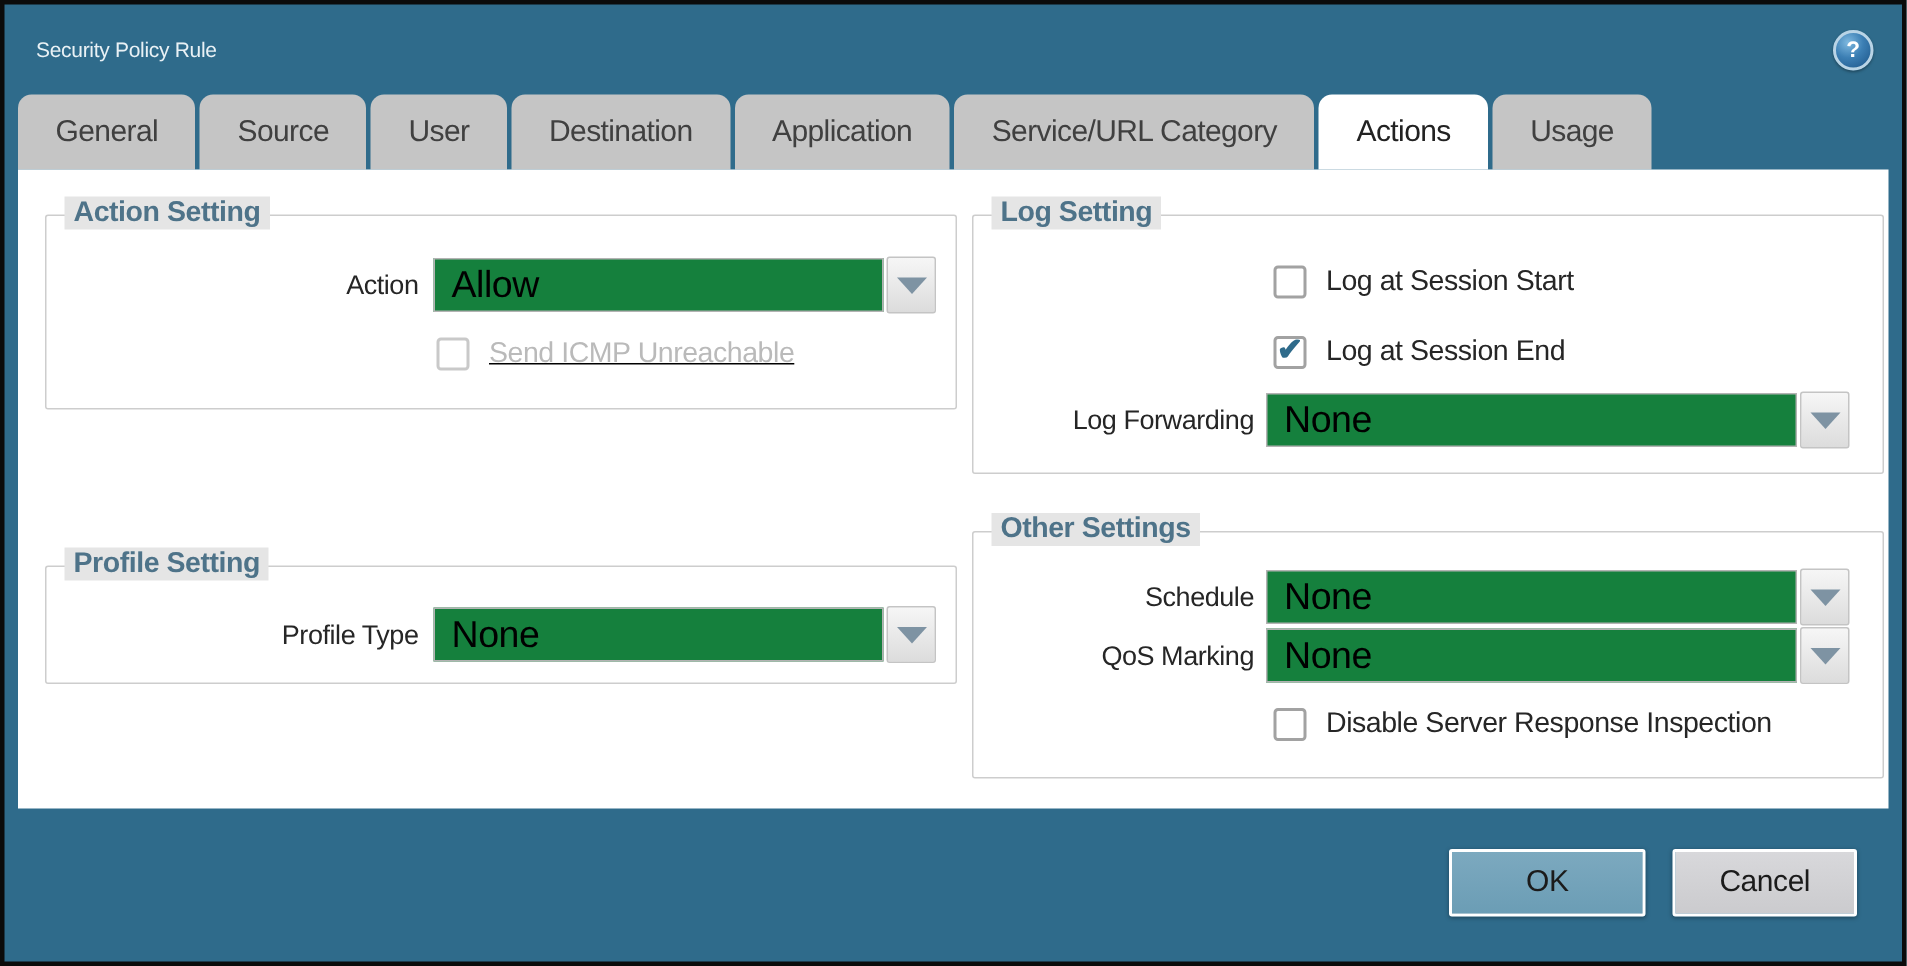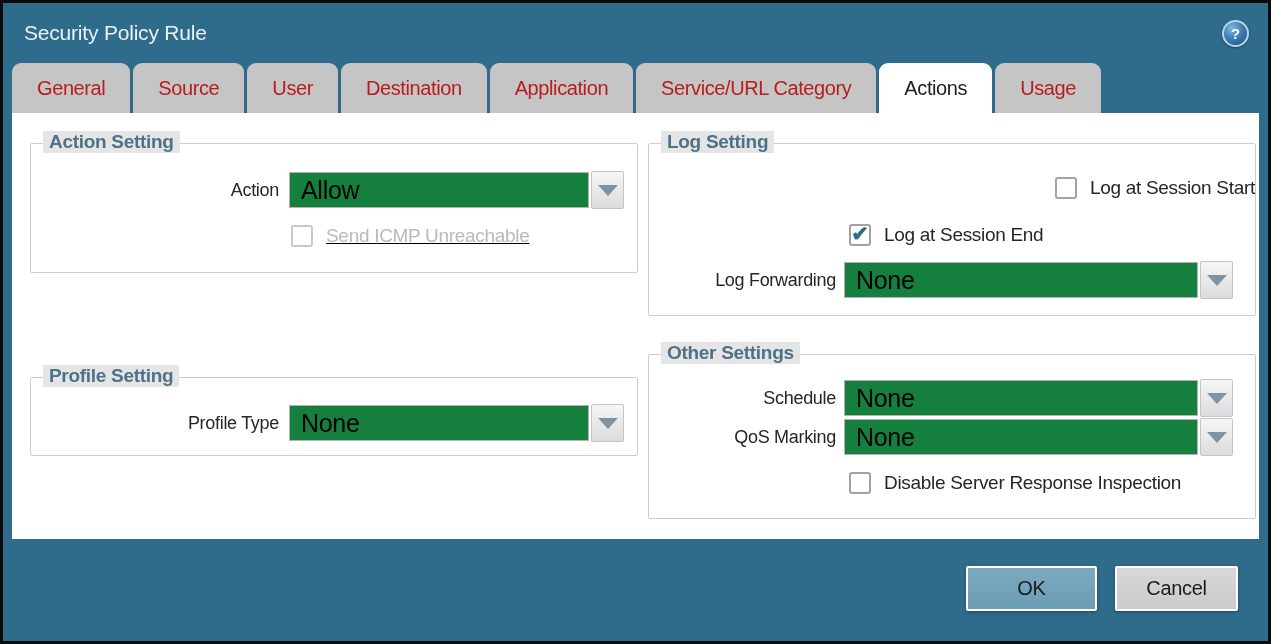--- a/index.html
+++ b/index.html
@@ -25,21 +25,21 @@
     overflow: hidden;
   }
 
   
   .titlebar {
     height: 60px; flex: none;
     display: flex; align-items: center; justify-content: space-between;
     padding: 0 19px 0 21px;
   }
   .title {
-    color: #E9F1F5; font-size: 21px; letter-spacing: -0.2px; font-weight: 400;
+    color: #E9F1F5; font-size: 14px; letter-spacing: -0.2px; font-weight: 400;
   }
   .help-icon {
     width: 27px; height: 27px; border-radius: 50%;
     background: radial-gradient(circle at 35% 28%, #7fb9e0 0%, #3c7fb4 45%, #1b5488 100%);
     border: 2px solid #b9d4e6;
     color: #fff; font-weight: bold; font-size: 15px;
     display: flex; align-items: center; justify-content: center;
     cursor: pointer; box-shadow: 0 1px 2px rgba(0,0,0,0.35);
   }
 
@@ -47,21 +47,21 @@
   .tabs {
     flex: none; height: 50px;
     display: flex; align-items: stretch; gap: 3px;
     padding: 0 9px;
   }
   .tab {
     background: var(--inactive-tab-background);
     border-radius: 9px 9px 0 0;
     padding: 0 25px;
     display: flex; align-items: center; justify-content: center;
-    font-size: 20px; color: #b91c1c; letter-spacing: -0.4px;
+    font-size: 20px; color: #404040; letter-spacing: -0.4px;
     cursor: pointer; white-space: nowrap;
   }
   .tab[data-active="true"] { background: var(--active-tab-background); color: #222; }
 
   
   .content {
     flex: none; height: 426px;
     margin: 0 9px;
     background: #fff;
     position: relative;
@@ -126,21 +126,21 @@
   }
   .cb[data-checked="true"] .check { display: block; }
   .cbl { font-size: 19px; color: #262626; margin-left: 13px; letter-spacing: -0.3px; white-space: nowrap; }
   .cbrow[data-disabled="true"] .cb { border-color: #C9C9C9; cursor: default; }
   .cbrow[data-disabled="true"] .cbl { color: #BABABA; }
 
   
   #row-action      { margin-top: 27px; }
   #row-icmp        { margin-top: 16px; padding-left: 260px; text-decoration: underline; }
   #row-profiletype { margin-top: 26px; }
-  #row-logstart    { margin-top: 33px; padding-left: 200px; justify-content: flex-end; }
+  #row-logstart    { margin-top: 33px; padding-left: 200px; }
   #row-logend      { margin-top: 25px; padding-left: 200px; }
   #row-logfwd      { margin-top: 15px; }
   #row-schedule    { margin-top: 24px; }
   #row-qos         { margin-top: 1px; }
   #row-dsri        { margin-top: 16px; padding-left: 200px; }
 
   
   .footer {
     flex: 1;
     display: flex; justify-content: flex-end; align-items: flex-start;

